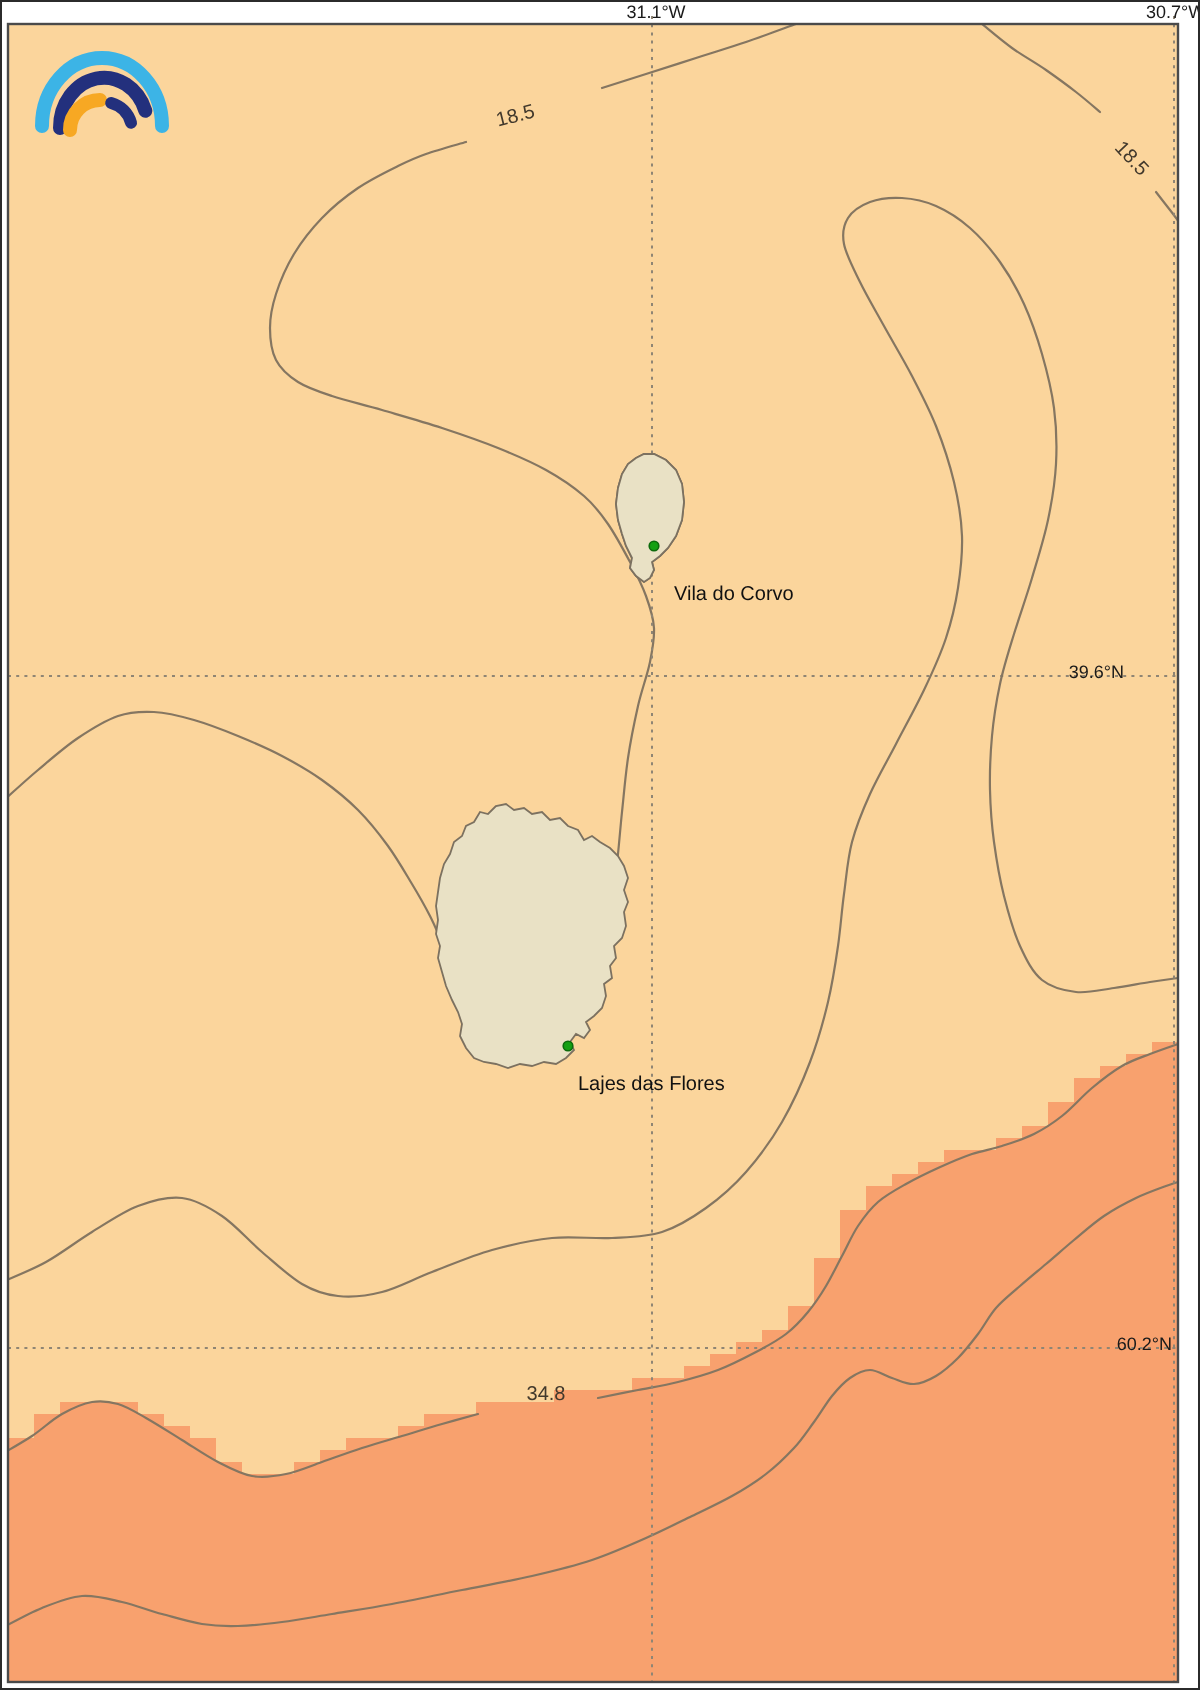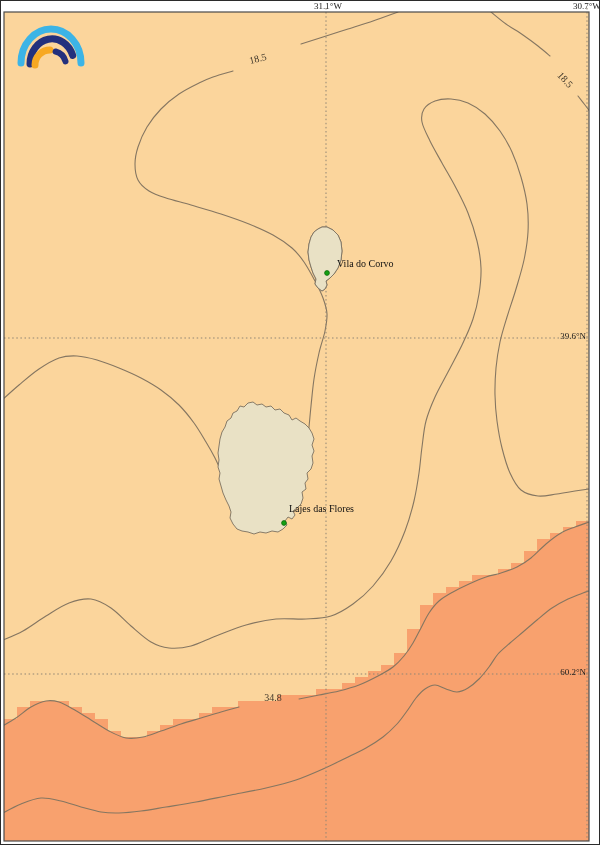--- a/index.html
+++ b/index.html
@@ -1,25 +1,25 @@
 <!DOCTYPE html>
 <html style="--contour: #857661; --grid: #8f8574; --logo-cyan: #3cb4e6; --logo-navy: #23307d; --logo-orange: #f7a823;"><head>
 <meta charset="utf-8">
 <style>
   html,body{margin:0;padding:0;background:#fff;}
   .canvas{
     position:relative;width:600px;height:845px;overflow:hidden;
     background:#fff;box-sizing:border-box;border:1px solid #2b2b2b;
-    font-family:Liberation Serif, serif;
+    font-family:Liberation Sans, sans-serif;
   }
   svg{position:absolute;left:0;top:0;}
   .lbl{position:absolute;color:#1c1c1c;white-space:nowrap;line-height:1;}
   .axis-lbl{font-size:9px;color:#1a1a1a;}
   .lat-lbl{width:85px;text-align:right;}
-  .place-lbl{font-size:10px;color:#111;}
+  .place-lbl{font-size:10px;color:#111;margin-top:34px;}
   .contour-lbl{
     font-size:10px;color:#42392c;
     transform:translate(-50%,-50%) rotate(var(--rot,0deg));
   }
   .contour{fill:none;stroke:var(--contour);stroke-width:1.1px;stroke-linejoin:round;stroke-linecap:round;}
 </style>
 </head>
 <body>
 
 <div class="canvas">
@@ -56,21 +56,21 @@
   <svg width="90" height="60" viewBox="0 0 90 60" style="left:6px;top:10px;">
     <path d="M 14,52 A 30,34 0 0 1 74,52" fill="none" stroke="var(--logo-cyan)" stroke-width="7" stroke-linecap="round"></path>
     <path d="M 23,53 A 22,25 0 0 1 65.7,44.4" fill="none" stroke="var(--logo-navy)" stroke-width="7" stroke-linecap="round"></path>
     <path d="M 28,54 A 15,15 0 0 1 43,39" fill="none" stroke="var(--logo-orange)" stroke-width="7" stroke-linecap="round"></path>
     <path d="M 48.6,40.5 A 14,14 0 0 1 58.5,50.4" fill="none" stroke="var(--logo-navy)" stroke-width="6" stroke-linecap="round"></path>
   </svg>
 
   <div class="lbl axis-lbl" style="left:327px;top:1px;transform:translateX(-50%);">31.1°W</div>
   <div class="lbl axis-lbl" style="left:572px;top:1px;">30.7°W</div>
 
-  <div class="lbl axis-lbl lat-lbl" style="left:500px;top:331px;">39.6°N</div>
+  <div class="lbl axis-lbl lat-lbl" style="left:476px;top:331px;">39.6°N</div>
   <div class="lbl axis-lbl lat-lbl" style="left:500px;top:667px;">60.2°N</div>
 
   <div class="lbl contour-lbl" style="left:257px;top:58px;--rot:-14deg;">18.5</div>
   <div class="lbl contour-lbl" style="left:564px;top:79px;--rot:47deg;">18.5</div>
   <div class="lbl contour-lbl" style="left:272px;top:697px;--rot:0deg;">34.8</div>
 
   <div class="lbl place-lbl" style="left:336px;top:258px;">Vila do Corvo</div>
   <div class="lbl place-lbl" style="left:288px;top:503px;">Lajes das Flores</div>
 </div>
 

